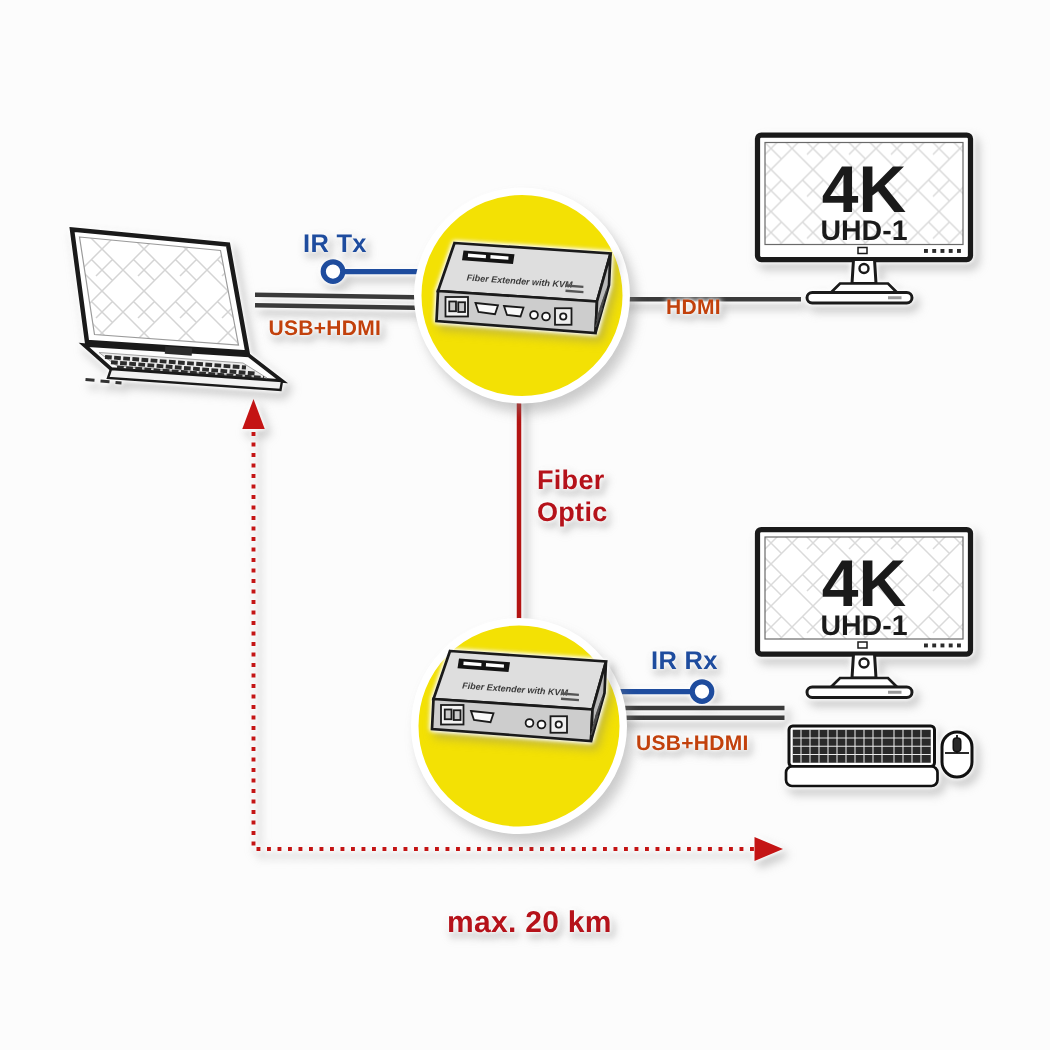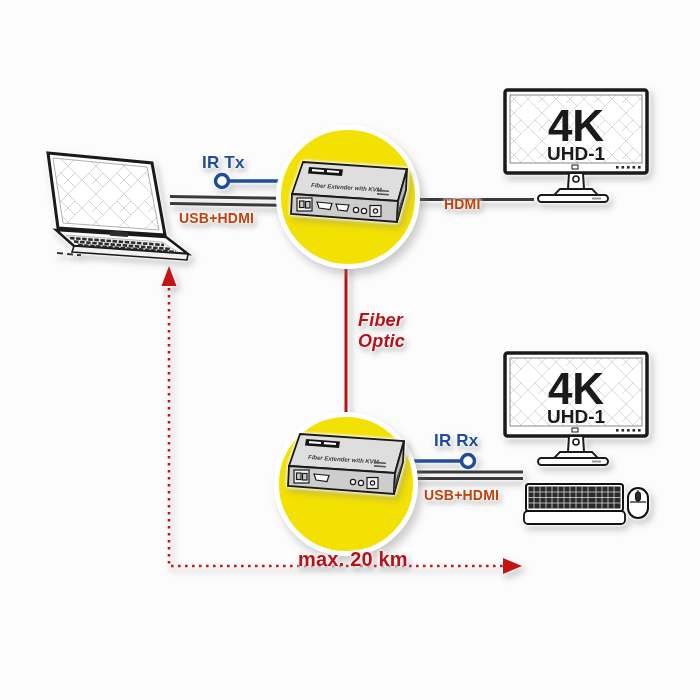--- a/index.html
+++ b/index.html
@@ -7,21 +7,21 @@
          font-family:"Liberation Sans",sans-serif;overflow:hidden;}
   .sticker{filter:drop-shadow(0 0 1.5px #fff) drop-shadow(0 0 1.5px #fff) drop-shadow(3px 4px 3px rgba(125,125,125,.38));}
   .circle{position:absolute;width:134px;height:134px;border-radius:50%;
           background:#F3E104;border:5px solid #fff;z-index:2;
           box-shadow:4px 6px 8px rgba(130,130,130,.40);}
   .lbl{position:absolute;font-weight:bold;z-index:6;white-space:nowrap;letter-spacing:.2px;
        filter:drop-shadow(0 0 2px #fff) drop-shadow(0 0 1px #fff) drop-shadow(2px 3px 2px rgba(140,140,140,.45));}
   .lbl.blue{color:#1E4C9E;font-size:17px;}
   .lbl.dark{color:#c2410c;font-size:14px;}
   .lbl.red{color:#B5121A;}
-  #fiber-label{font-size:18px;white-space:normal;width:60px;line-height:21px;font-style:italic;}
+  #fiber-label{font-size:18px;white-space:normal;width:60px;line-height:21px;}
   #distance-label{font-size:20px;}
   svg{position:absolute;overflow:visible;}
   .z1{z-index:1}.z2{z-index:2}.z3{z-index:3}
 </style>
 </head>
 <body>
 
 <div class="stage">
 
   <svg class="z1 sticker" width="700" height="700" viewBox="0 0 700 700">
@@ -224,15 +224,15 @@
       <rect x="113.5" y="14" width="5" height="9" rx="2.2" fill="#2a2a2a" stroke="#111" stroke-width="1"></rect>
     </g>
   </svg>
 
   <div class="lbl blue" style="left:202px;top:153px">IR Tx</div>
   <div class="lbl dark" style="left:179px;top:210px">USB+HDMI</div>
   <div class="lbl dark" style="left:444px;top:196px">HDMI</div>
   <div class="lbl red" id="fiber-label" style="left:358px;top:310px">Fiber Optic</div>
   <div class="lbl blue" style="left:434px;top:431px">IR Rx</div>
   <div class="lbl dark" style="left:424px;top:487px">USB+HDMI</div>
-  <div class="lbl red" id="distance-label" style="left:298px;top:548px">max. 20 km</div>
+  <div class="lbl red" id="distance-label" style="left:298px;top:604px">max. 20 km</div>
 
 </div>
 
 </body></html>

